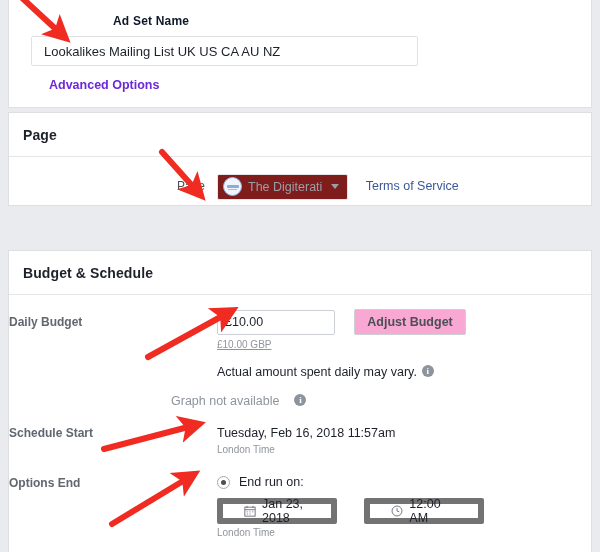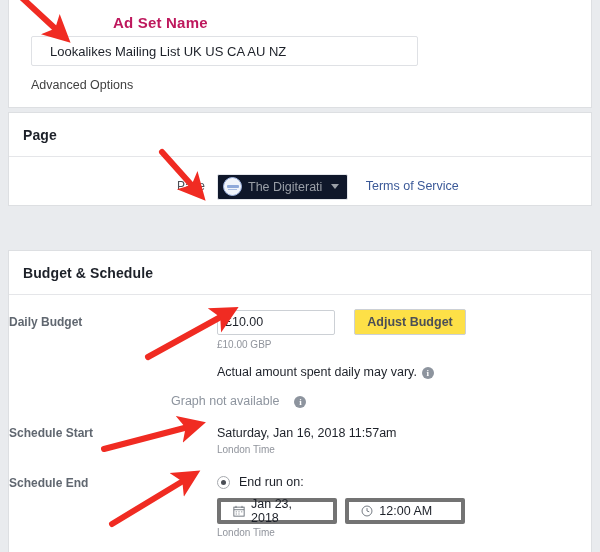--- a/index.html
+++ b/index.html
@@ -56,61 +56,62 @@
     line-height: 16px;
   }
   .fld { flex: 1; }
 
   
   #panel-adset { top: 0px; height: 108px; border-top: none; }
   .adset-label {
     position: absolute;
     left: 104px;
     top: 14px;
-    font-size: 15px;
-    font-weight: bold;
-    color: #be185d;
+    font-size: 12px;
+    font-weight: bold;
+    color: #0f172a;
     letter-spacing: .2px;
   }
   .adset-input {
     position: absolute;
     left: 22px;
     top: 36px;
     width: 387px;
     height: 30px;
     border: 1px solid #dfe1e5;
     background: #fff;
     box-sizing: border-box;
     font-family: "Liberation Sans", sans-serif;
     font-size: 13px;
     color: #1d2129;
-    padding: 0 18px;
+    padding: 0 12px;
     outline: none;
     border-radius: 2px;
   }
   .adv-link {
     position: absolute;
-    left: 22px;
+    left: 40px;
     top: 78px;
     font-size: 12.5px;
-    color: #404040;
+    color: #6d28d9;
     cursor: pointer;
     text-decoration: none;
+    font-weight: bold;
   }
 
   
   #panel-page { top: 112px; height: 94px; }
   .page-row { padding: 16px 0 0 0; }
   .page-lbl { width: 208px; min-width:208px; text-align:right; padding-right: 12px;
               box-sizing:border-box; font-size:12px; color:#4b4f56; line-height:26px; }
   .page-select {
     display: inline-flex;
     align-items: center;
     height: 26px;
-    background: #0f172a;
+    background: #7f1d1d;
     border: 1px solid #e4e6eb;
     border-radius: 2px;
     padding: 0 8px 0 5px;
     box-sizing: border-box;
     cursor: pointer;
     vertical-align: middle;
   }
   .page-avatar {
     width: 17px; height: 17px;
     border-radius: 50%;
@@ -175,42 +176,43 @@
     outline: none;
     border-radius: 2px;
     vertical-align: middle;
   }
   .btn-adjust {
     display: inline-block;
     height: 26px;
     line-height: 24px;
     padding: 0 12px;
     margin-left: 16px;
-    background: #fde047;
+    background: #f9a8d4;
     border: 1px solid #ccd0d5;
     border-radius: 2px;
     font-family: "Liberation Sans", sans-serif;
     font-size: 12.5px;
     font-weight: bold;
     color: #4b4f56;
     cursor: pointer;
     vertical-align: middle;
     box-sizing: border-box;
   }
   .sub-note {
     font-size: 10px;
     color: #90949c;
     margin-top: 4px;
+    text-decoration: underline;
   }
   .note-line {
     font-size: 12.5px;
     color: #1d2129;
     margin-top: 15px;
     display: flex;
-    align-items: flex-end;
+    align-items: flex-start;
   }
   .note-line.muted { color: #8d949e; gap: 10px; }
   .info-ico {
     display: inline-block;
     width: 12px; height: 12px;
     border-radius: 50%;
     background: #8d949e;
     color: #fff;
     font-size: 9px;
     font-weight: bold;
@@ -259,29 +261,29 @@
   .radio-lbl {
     font-size: 12.5px;
     color: #1d2129;
     cursor: pointer;
   }
   .date-box {
     display: inline-flex;
     align-items: center;
     height: 26px;
     width: 120px;
-    border: 4px solid #737373;
+    border: 6px solid #737373;
     background: #fff;
     border-radius: 2px;
-    padding: 0 12px;
-    box-sizing: border-box;
-    font-size: 12.5px;
-    color: #1d2129;
-    cursor: pointer;
-    margin-right: 5px;
+    padding: 0 21px;
+    box-sizing: border-box;
+    font-size: 12.5px;
+    color: #1d2129;
+    cursor: pointer;
+    margin-right: 24px;
   }
   .date-box .txt { margin-left: 6px; }
   .cal-ico { width: 12px; height: 12px; flex: none; }
   .clock-ico { width: 12px; height: 12px; flex: none; }
 
   
   .arrow-layer {
     position: absolute;
     left: 0; top: 0;
     width: 600px; height: 552px;
@@ -345,27 +347,27 @@
           <div class="note-line muted" style="margin-left:-46px;">
             <span>Graph not available</span>
             <span class="info-ico">i</span>
           </div>
         </div>
       </div>
 
       <div class="row" style="margin-top:17px;">
         <div class="lbl">Schedule Start</div>
         <div class="fld">
-          <div class="sched-val">Saturday, Jan 16, 2018 11:57am</div>
+          <div class="sched-val">Tuesday, Feb 16, 2018 11:57am</div>
           <div class="tz-note">London Time</div>
         </div>
       </div>
 
       <div class="row" style="margin-top:20px;">
-        <div class="lbl">Schedule End</div>
+        <div class="lbl">Options End</div>
         <div class="fld">
 
 
           <div class="radio-line">
             <span class="radio checked"></span>
             <span class="radio-lbl">End run on:</span>
           </div>
 
           <div>
             <span class="date-box">

